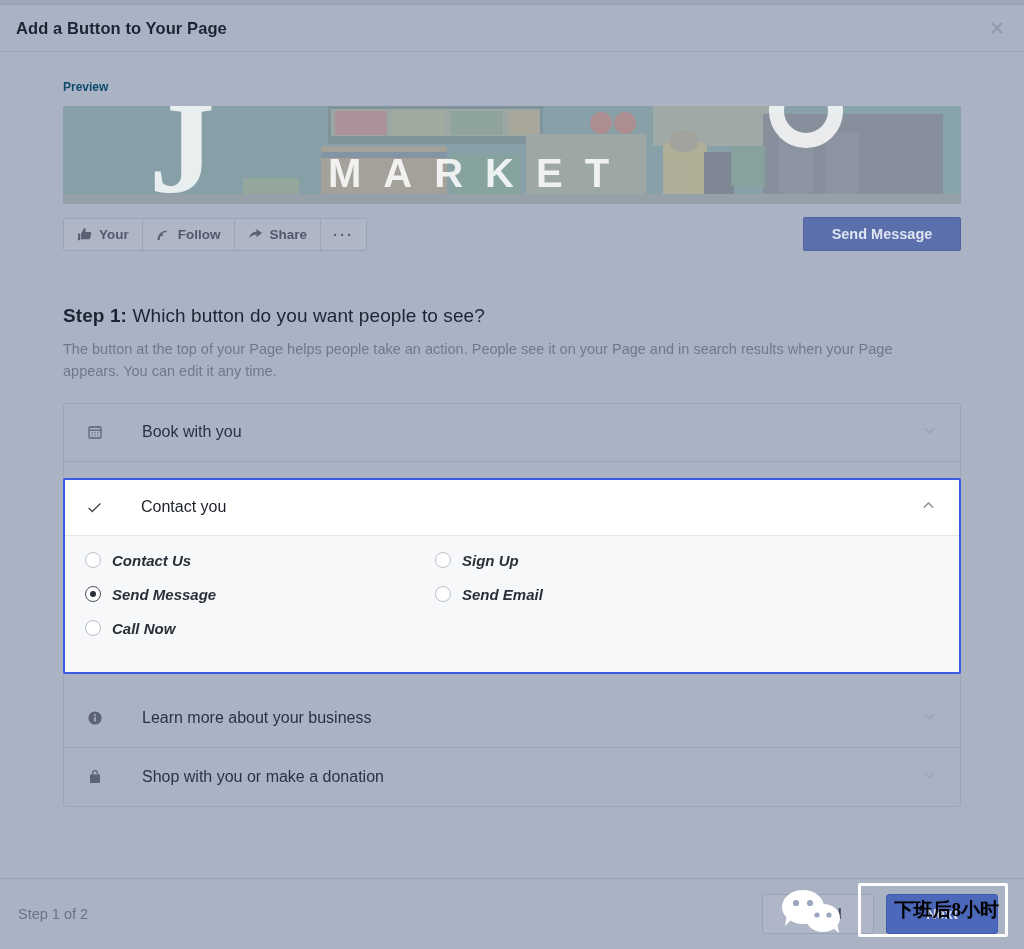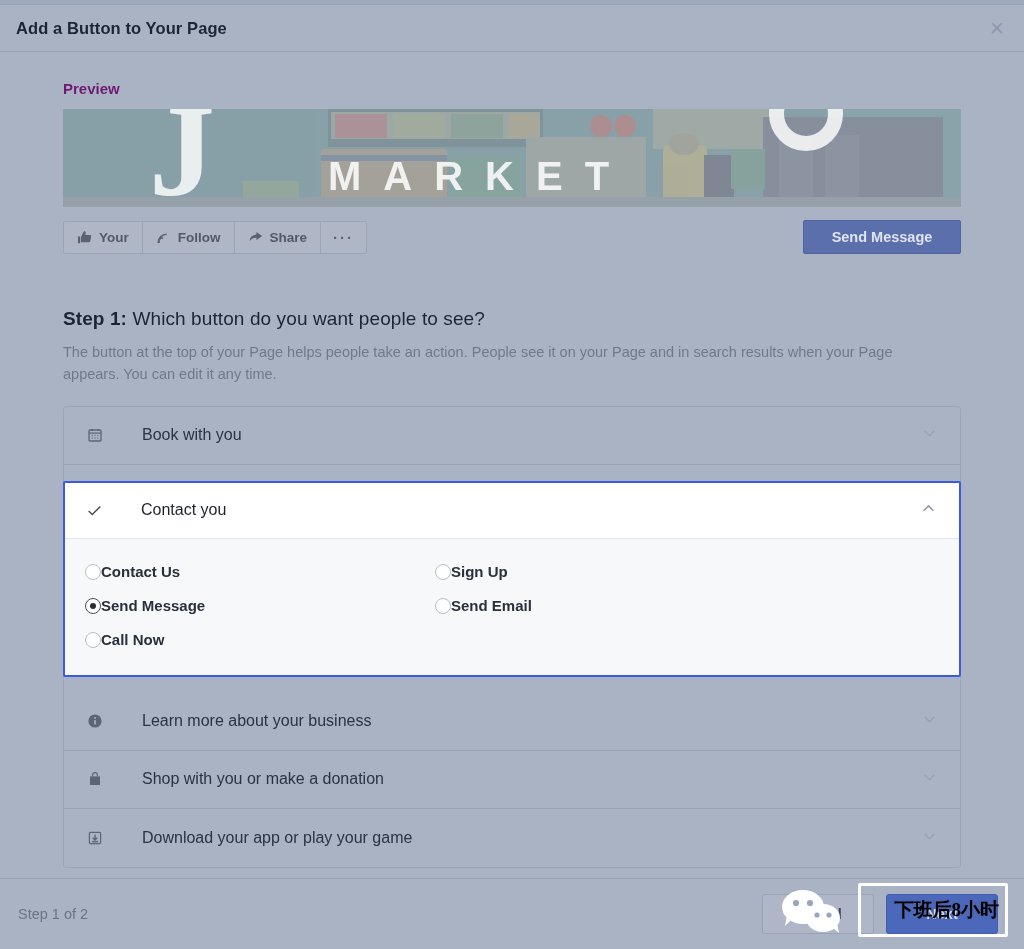--- a/index.html
+++ b/index.html
@@ -68,23 +68,23 @@
   }
 
   .modal-body {
     flex: 1 1 auto;
     padding: 28px 63px 0 63px;
     overflow: hidden;
   }
 
   
   .preview-label {
-    font-size: 15px;
-    font-weight: bold;
-    color: #701a75;
+    font-size: 12px;
+    font-weight: bold;
+    color: #0c4a6e;
     margin-bottom: 12px;
   }
 
   .cover {
     position: relative;
     width: 898px;
     height: 98px;
     overflow: hidden;
     background: #6e8c86;
   }
@@ -261,23 +261,24 @@
     background: #f7f8fa;
     padding: 16px 0 18px 0;
     display: grid;
     grid-template-columns: 350px 1fr;
     grid-auto-flow: column;
     grid-template-rows: repeat(3, 34px);
     padding-left: 20px;
   }
   .radio-item {
     display: flex;
-    align-items: center;
-    gap: 0;
-    cursor: pointer;
+    align-items: flex-start;
+    gap: 11px;
+    cursor: pointer;
+    font-style: italic;
   }
   .radio {
     width: 16px; height: 16px;
     border: 1px solid #b9bec7;
     border-radius: 50%;
     background: #fff;
     flex: 0 0 16px;
     position: relative;
   }
   .radio.checked { border-color: #4b4f56; }
@@ -554,35 +555,20 @@
             </svg>
           </span>
           <span class="acc-label">Shop with you or make a donation</span>
           <span class="chev">
             <svg width="17" height="17" viewBox="0 0 16 16" fill="none" stroke="currentColor" stroke-width="1.4">
               <path d="M3.5 6l4.5 4.5L12.5 6"></path>
             </svg>
           </span>
         </div>
 
-        <div class="acc-row">
-          <span class="acc-icon">
-            <svg width="16" height="16" viewBox="0 0 16 16" fill="none" stroke="currentColor" stroke-width="1.2">
-              <rect x="2.4" y="2.4" width="11.2" height="11.2" rx="1.2"></rect>
-              <path d="M8 4.6v5.2M5.8 7.7L8 9.9l2.2-2.2" stroke-width="1.4"></path>
-              <path d="M5 11.6h6" stroke-width="1.4"></path>
-            </svg>
-          </span>
-          <span class="acc-label">Download your app or play your game</span>
-          <span class="chev">
-            <svg width="17" height="17" viewBox="0 0 16 16" fill="none" stroke="currentColor" stroke-width="1.4">
-              <path d="M3.5 6l4.5 4.5L12.5 6"></path>
-            </svg>
-          </span>
-        </div>
 
       </div>
     </div>
 
     <div class="modal-footer">
       <div class="step-counter">Step 1 of 2</div>
       <div class="footer-actions">
         <div class="cancel-btn">Cancel</div>
         <div class="next-btn">Next</div>
       </div>

